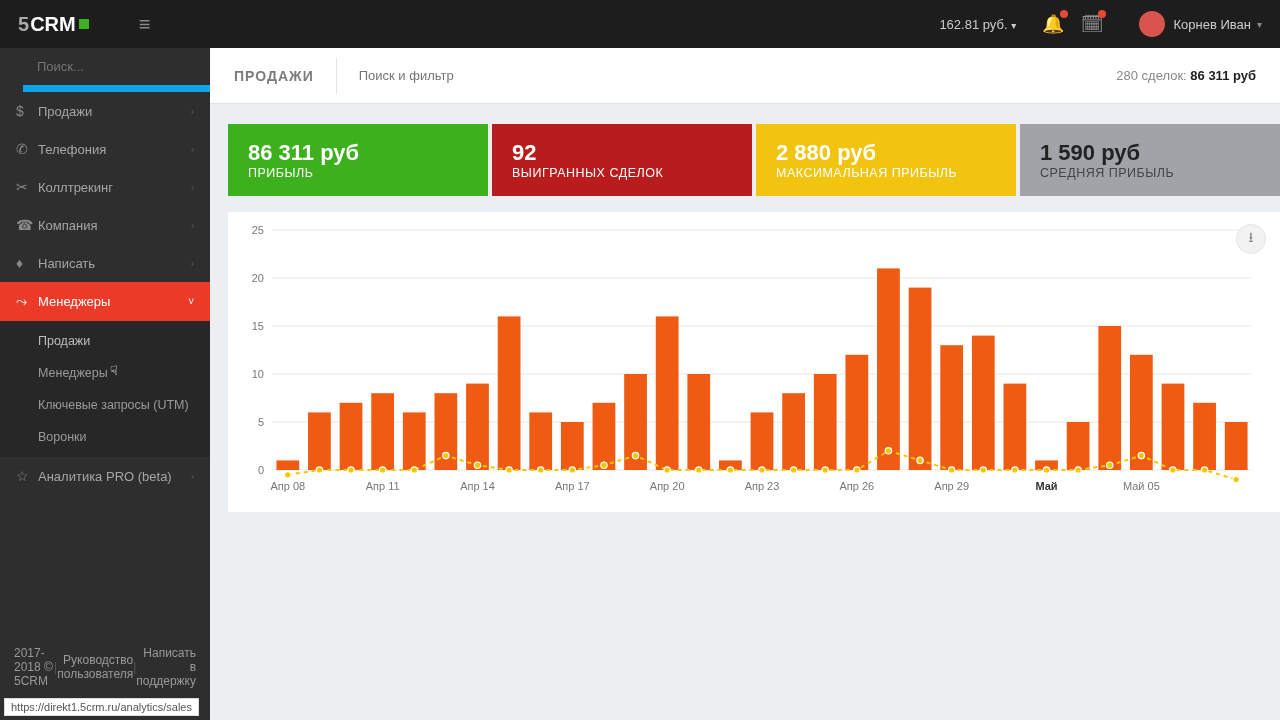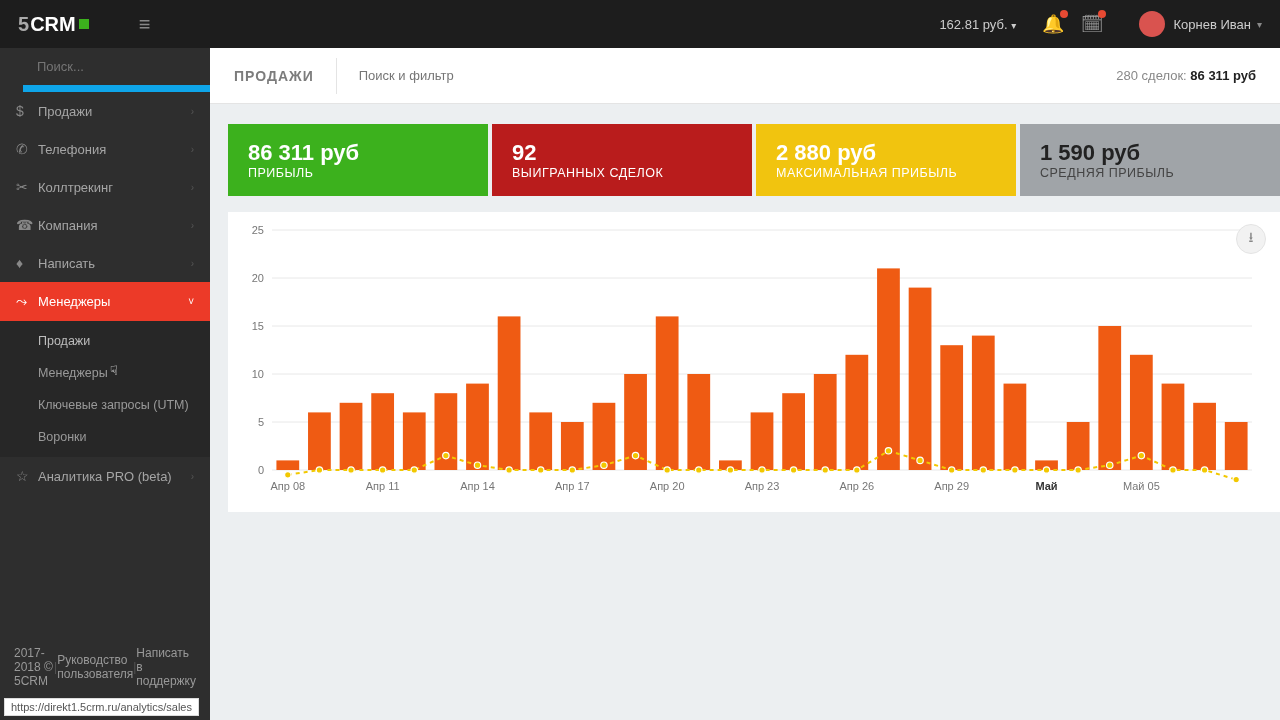--- a/index.html
+++ b/index.html
@@ -47,21 +47,21 @@
 .kpi.yellow{ background:#f1c40f;}
 .kpi.grey  { background:#a0a4a8; color:#222;}
 .kpi.grey .lab { color:#444;}
 .chart-card { margin:8px 0 0 18px; background:#fff; padding:8px 12px 8px 4px; position:relative; height:300px;}
 .dl-btn { position:absolute; top:12px; right:14px; width:30px; height:30px; border-radius:50%; background:#f2f2f2; display:flex; align-items:center; justify-content:center; color:#888; font-size:14px; border:1px solid #e4e4e4; cursor:pointer;}
 svg { display:block;}
 .bar { fill:#ef5b13;}
 .lpath { fill:none; stroke:#f2c800; stroke-width:2; stroke-dasharray:4 4;}
 .lp { fill:#f2c800; stroke:#fff; stroke-width:1.2;}
 .footer { position:absolute; bottom:26px; left:0; right:0; padding:6px 14px; font-size:12px; color:#999; display:flex; align-items:center;}
-.footer a { color:#999; text-decoration:none; cursor:pointer;}
+.footer a { color:#999; text-decoration:none; cursor:pointer;text-align:right;}
 .footer .sep { color:#555;}
 .status-url { position:absolute; bottom:4px; left:4px; background:#fff; border:1px solid #dcdcdc; padding:2px 6px; font-size:11px; color:#555;}
 .cursor-hand { position:absolute; top:363px; left:110px; font-size:13px; color:#fff; pointer-events:none;}
 </style>
 </head>
 <body>
 
 <div class="topbar">
   <div class="logo">
     <span class="s5">5</span>

